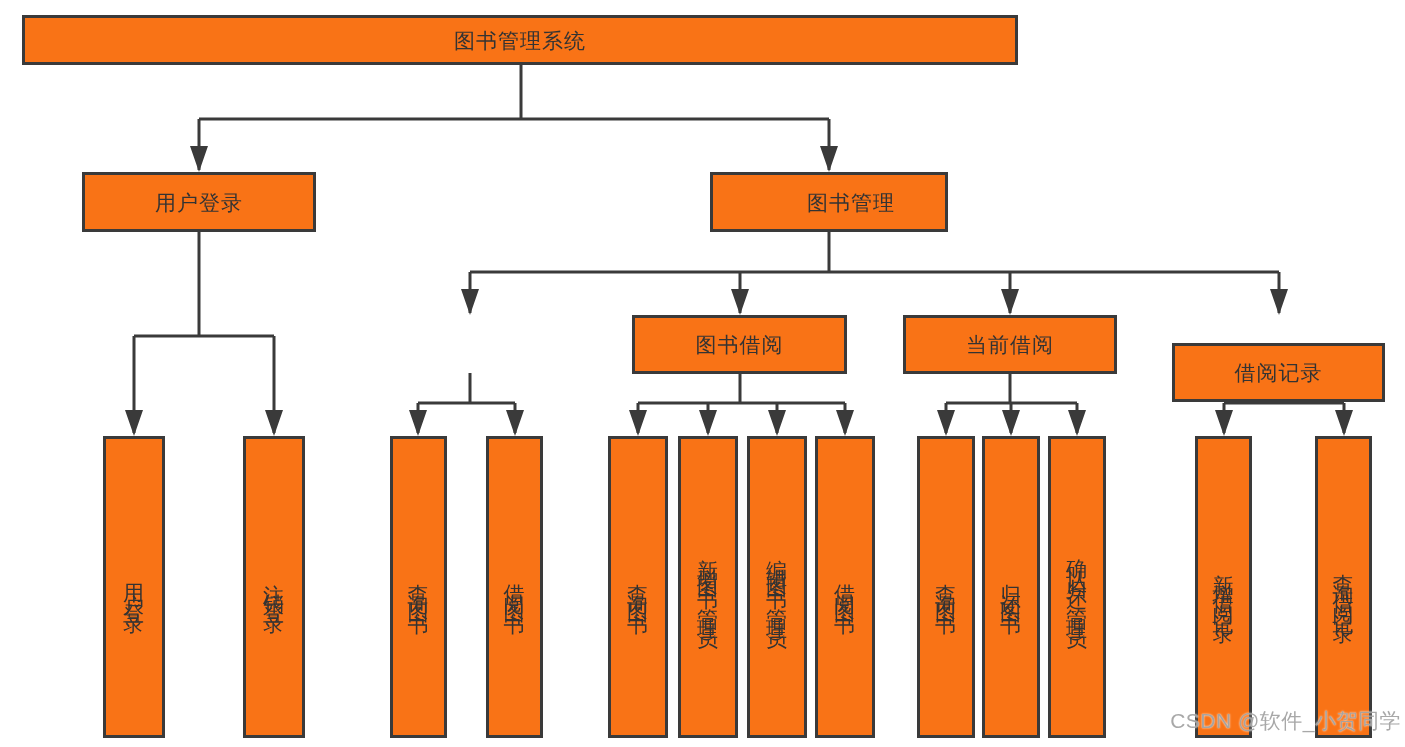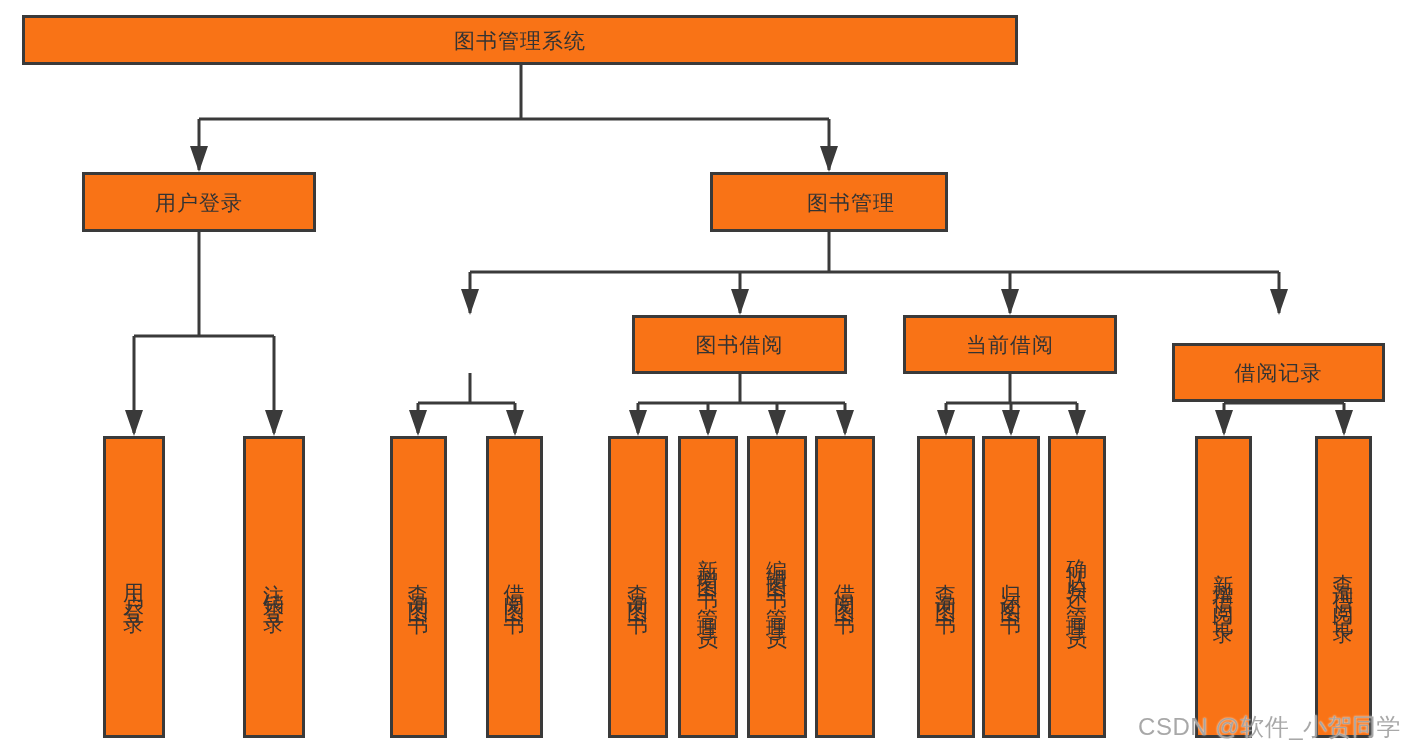--- a/index.html
+++ b/index.html
@@ -54,22 +54,22 @@
   .lf6  { left: 747px;  width: 60px; }
   .lf7  { left: 815px;  width: 60px; }
   .lf8  { left: 917px;  width: 58px; }
   .lf9  { left: 982px;  width: 58px; }
   .lf10 { left: 1048px; width: 58px; }
   .lf11 { left: 1195px; width: 57px; }
   .lf12 { left: 1315px; width: 57px; }
   .watermark {
     position: absolute;
     right: 4px;
-    bottom: 4px;
-    font-size: 24px;
+    bottom: 12px;
+    font-size: 21px;
     color: rgba(158,158,158,0.9);
     text-shadow: 0 0 2px #ffffff;
     letter-spacing: 0.5px;
   }
 </style>
 </head>
 <body>
 
 <div class="canvas">
 

